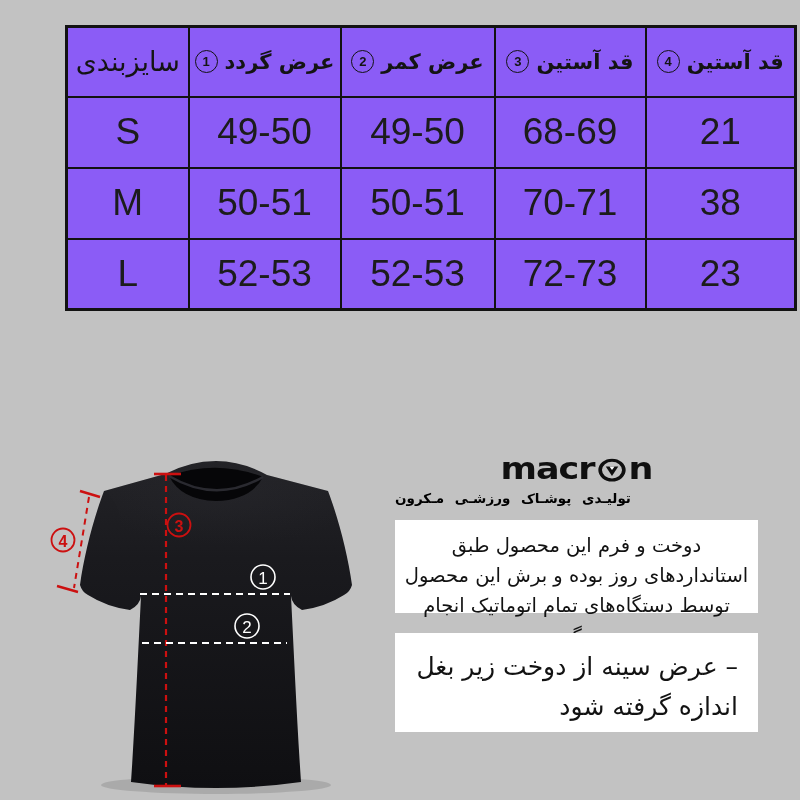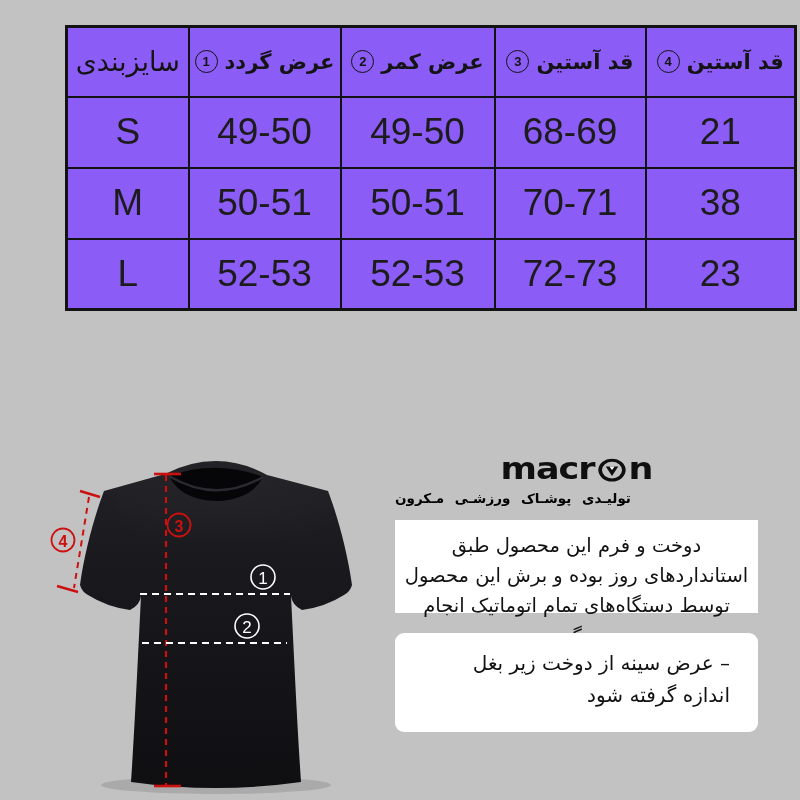--- a/index.html
+++ b/index.html
@@ -68,23 +68,22 @@
     position:absolute;left:395px;width:363px;background:#ffffff;
     direction:rtl;box-sizing:border-box;color:#121212;
   }
   .note-box.box1{
     top:520px;height:93px;
     text-align:center;font-size:19.5px;line-height:1.55;
     padding:11px 8px;
   }
   .note-box.box2{
     top:633px;height:99px;
-    text-align:right;font-size:20px;line-height:1.6;
-    padding:14px 28px;
-    border-radius:9px;
+    text-align:right;font-size:25px;line-height:1.6;
+    padding:14px 20px;
   }
   .note-line{margin-bottom:9px;}
 
   
   .shirt-diagram{position:absolute;left:20px;top:455px;width:420px;height:345px;}
 </style>
 </head>
 <body>
 
 <div class="stage">

